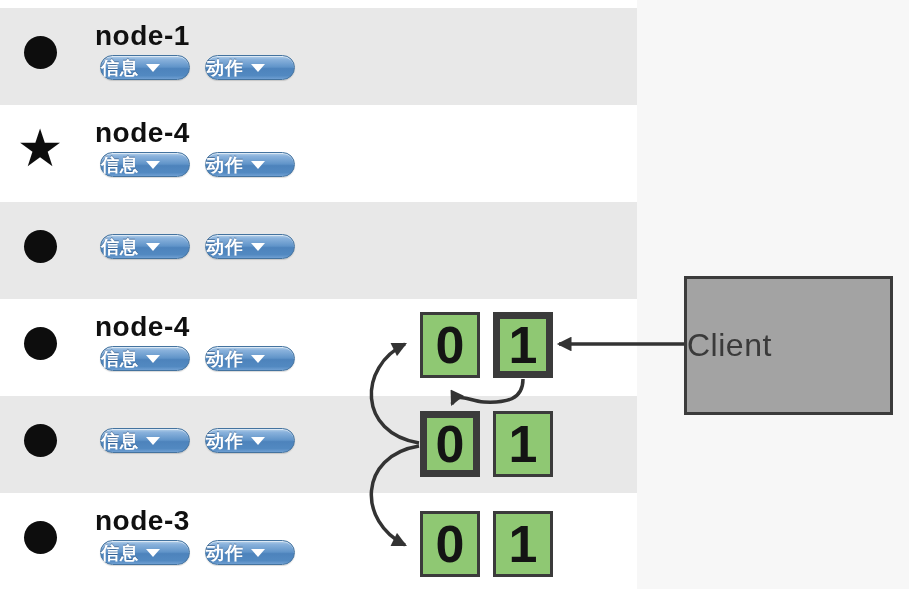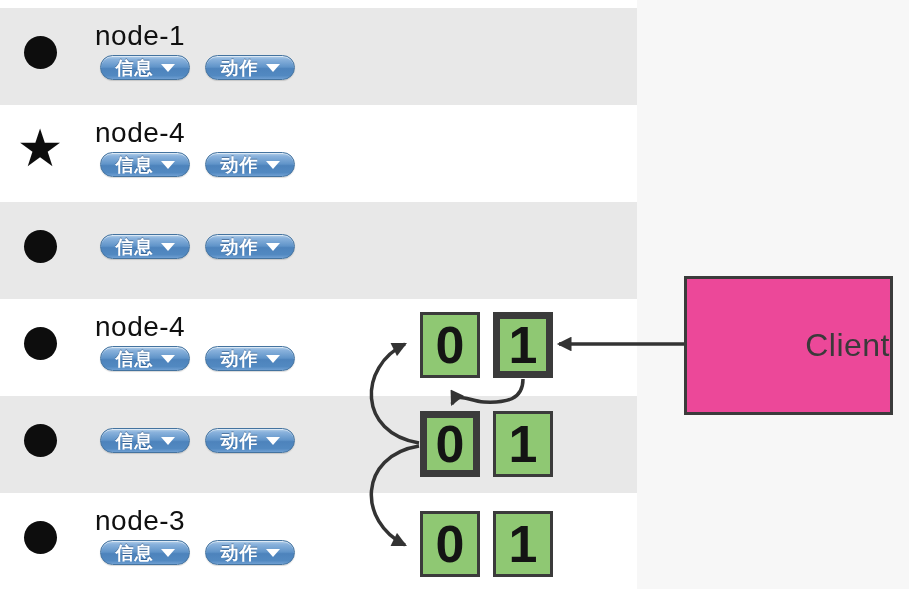--- a/index.html
+++ b/index.html
@@ -11,25 +11,25 @@
   .right-panel{position:absolute;left:637px;top:0;width:272px;height:589px;background:#f7f7f7;}
 
   
   .node-list{position:absolute;left:0;top:8px;width:637px;}
   .node-row{height:97px;display:flex;align-items:center;background:#ffffff;}
   .node-row.striped{background:#e8e8e8;}
   .icon-cell{width:80px;display:flex;justify-content:center;align-items:center;transform:translateY(-4px);}
   .icon-circle{width:33px;height:33px;border-radius:50%;background:#0d0d0d;}
   .icon-star{font-size:52px;line-height:48px;color:#0d0d0d;transform:translateY(-2px);}
   .node-main{margin-left:15px;transform:translateY(-6px);}
-  .node-title{font-size:28px;line-height:30px;font-weight:normal;color:#101010;letter-spacing:.5px;}
+  .node-title{font-size:28px;line-height:30px;font-weight:bold;color:#101010;letter-spacing:.5px;}
   .node-buttons{display:flex;gap:15px;margin-top:4px;margin-left:5px;}
   .aqua-btn{
     width:90px;height:25px;border-radius:13px;border:1px solid #44739f;box-sizing:border-box;
-    display:flex;align-items:center;justify-content:center;gap:7px;cursor:pointer;padding:0;
+    display:flex;align-items:center;gap:7px;cursor:pointer;padding:0;
     background:linear-gradient(180deg,#b7d2ea 0%,#8ab2dc 14%,#6094c9 48%,#4d83bc 55%,#5289c1 85%,#6f9fd2 100%);
     box-shadow:inset 0 1px 0 rgba(255,255,255,.55), 0 1px 1px rgba(0,0,0,.15);
     color:#ffffff;font-weight:bold;font-size:18px;letter-spacing:1px;
     text-shadow:0 -1px 0 rgba(25,55,95,.45);
     font-family:"Liberation Sans","DejaVu Sans",sans-serif;
   }
   .caret{width:0;height:0;border-left:7px solid transparent;border-right:7px solid transparent;border-top:8px solid #ffffff;}
 
   
   .arrow-layer{position:absolute;left:0;top:0;pointer-events:none;}
@@ -45,22 +45,22 @@
   .b-r1c1{left:420px;top:312px;}
   .b-r1c2{left:493px;top:312px;}
   .b-r2c1{left:420px;top:411px;}
   .b-r2c2{left:493px;top:411px;}
   .b-r3c1{left:420px;top:511px;}
   .b-r3c2{left:493px;top:511px;}
 
   
   .client-box{
     position:absolute;left:684px;top:276px;width:209px;height:139px;box-sizing:border-box;
-    background:#ec4899;border:3px solid #3b3b3b;
-    display:flex;align-items:center;justify-content:flex-end;
+    background:#a3a3a3;border:3px solid #3b3b3b;
+    display:flex;align-items:center;justify-content:flex-start;
     font-size:32px;color:#3a3a3a;letter-spacing:.5px;
   }
 </style>
 </head>
 <body>
 
 <div class="stage">
 
   <div class="right-panel"></div>
 

